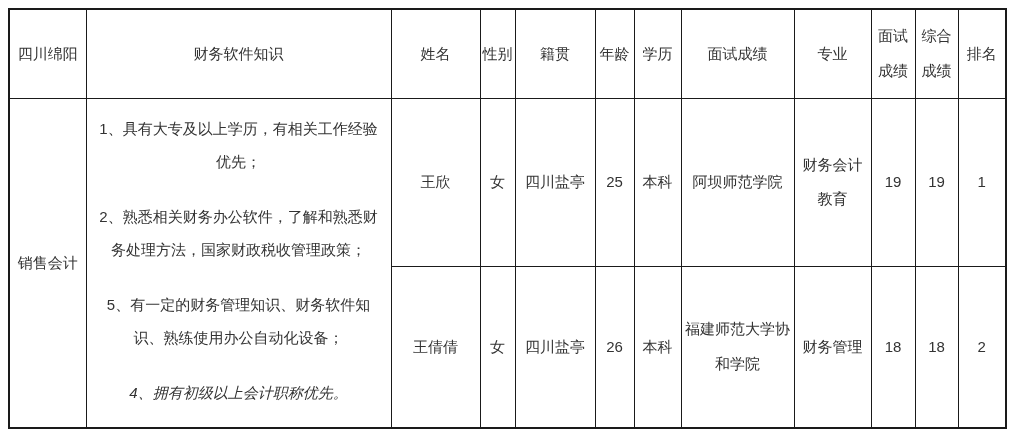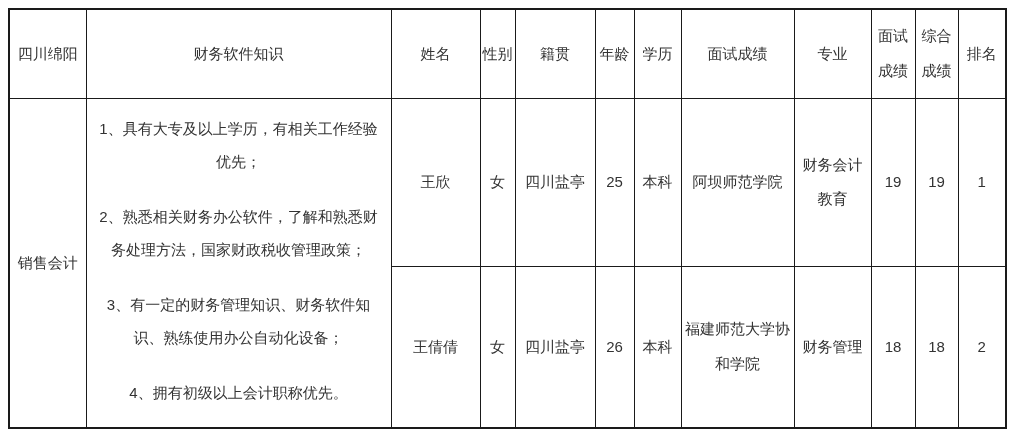--- a/index.html
+++ b/index.html
@@ -39,21 +39,21 @@
   .candidate-table tr.data-row-2 { height: 162px; }
   .candidate-table td.requirements-cell {
     text-align: center;
     padding: 6px 7px;
   }
   .requirements-cell p {
     margin: 22px 0;
     line-height: 2.2;
   }
   .requirements-cell p:first-child { margin-top: 2px; }
-  .requirements-cell p:last-child { margin-bottom: 6px; }
+  .requirements-cell p:last-child { margin-bottom: 6px; font-style: italic; }
 </style>
 </head>
 <body>
 
 <div class="page">
   <table class="candidate-table">
     <colgroup>
       <col style="width:77px">
       <col style="width:305px">
       <col style="width:89px">
@@ -82,21 +82,21 @@
         <th>综合成绩</th>
         <th>排名</th>
       </tr>
     </thead>
     <tbody>
       <tr class="data-row-1">
         <td rowspan="2">销售会计</td>
         <td rowspan="2" class="requirements-cell">
           <p>1、具有大专及以上学历，有相关工作经验优先；</p>
           <p>2、熟悉相关财务办公软件，了解和熟悉财务处理方法，国家财政税收管理政策；</p>
-          <p>3、有一定的财务管理知识、财务软件知识、熟练使用办公自动化设备；</p>
+          <p>5、有一定的财务管理知识、财务软件知识、熟练使用办公自动化设备；</p>
           <p>4、拥有初级以上会计职称优先。</p>
         </td>
         <td>王欣</td>
         <td>女</td>
         <td>四川盐亭</td>
         <td>25</td>
         <td>本科</td>
         <td>阿坝师范学院</td>
         <td>财务会计教育</td>
         <td>19</td>

